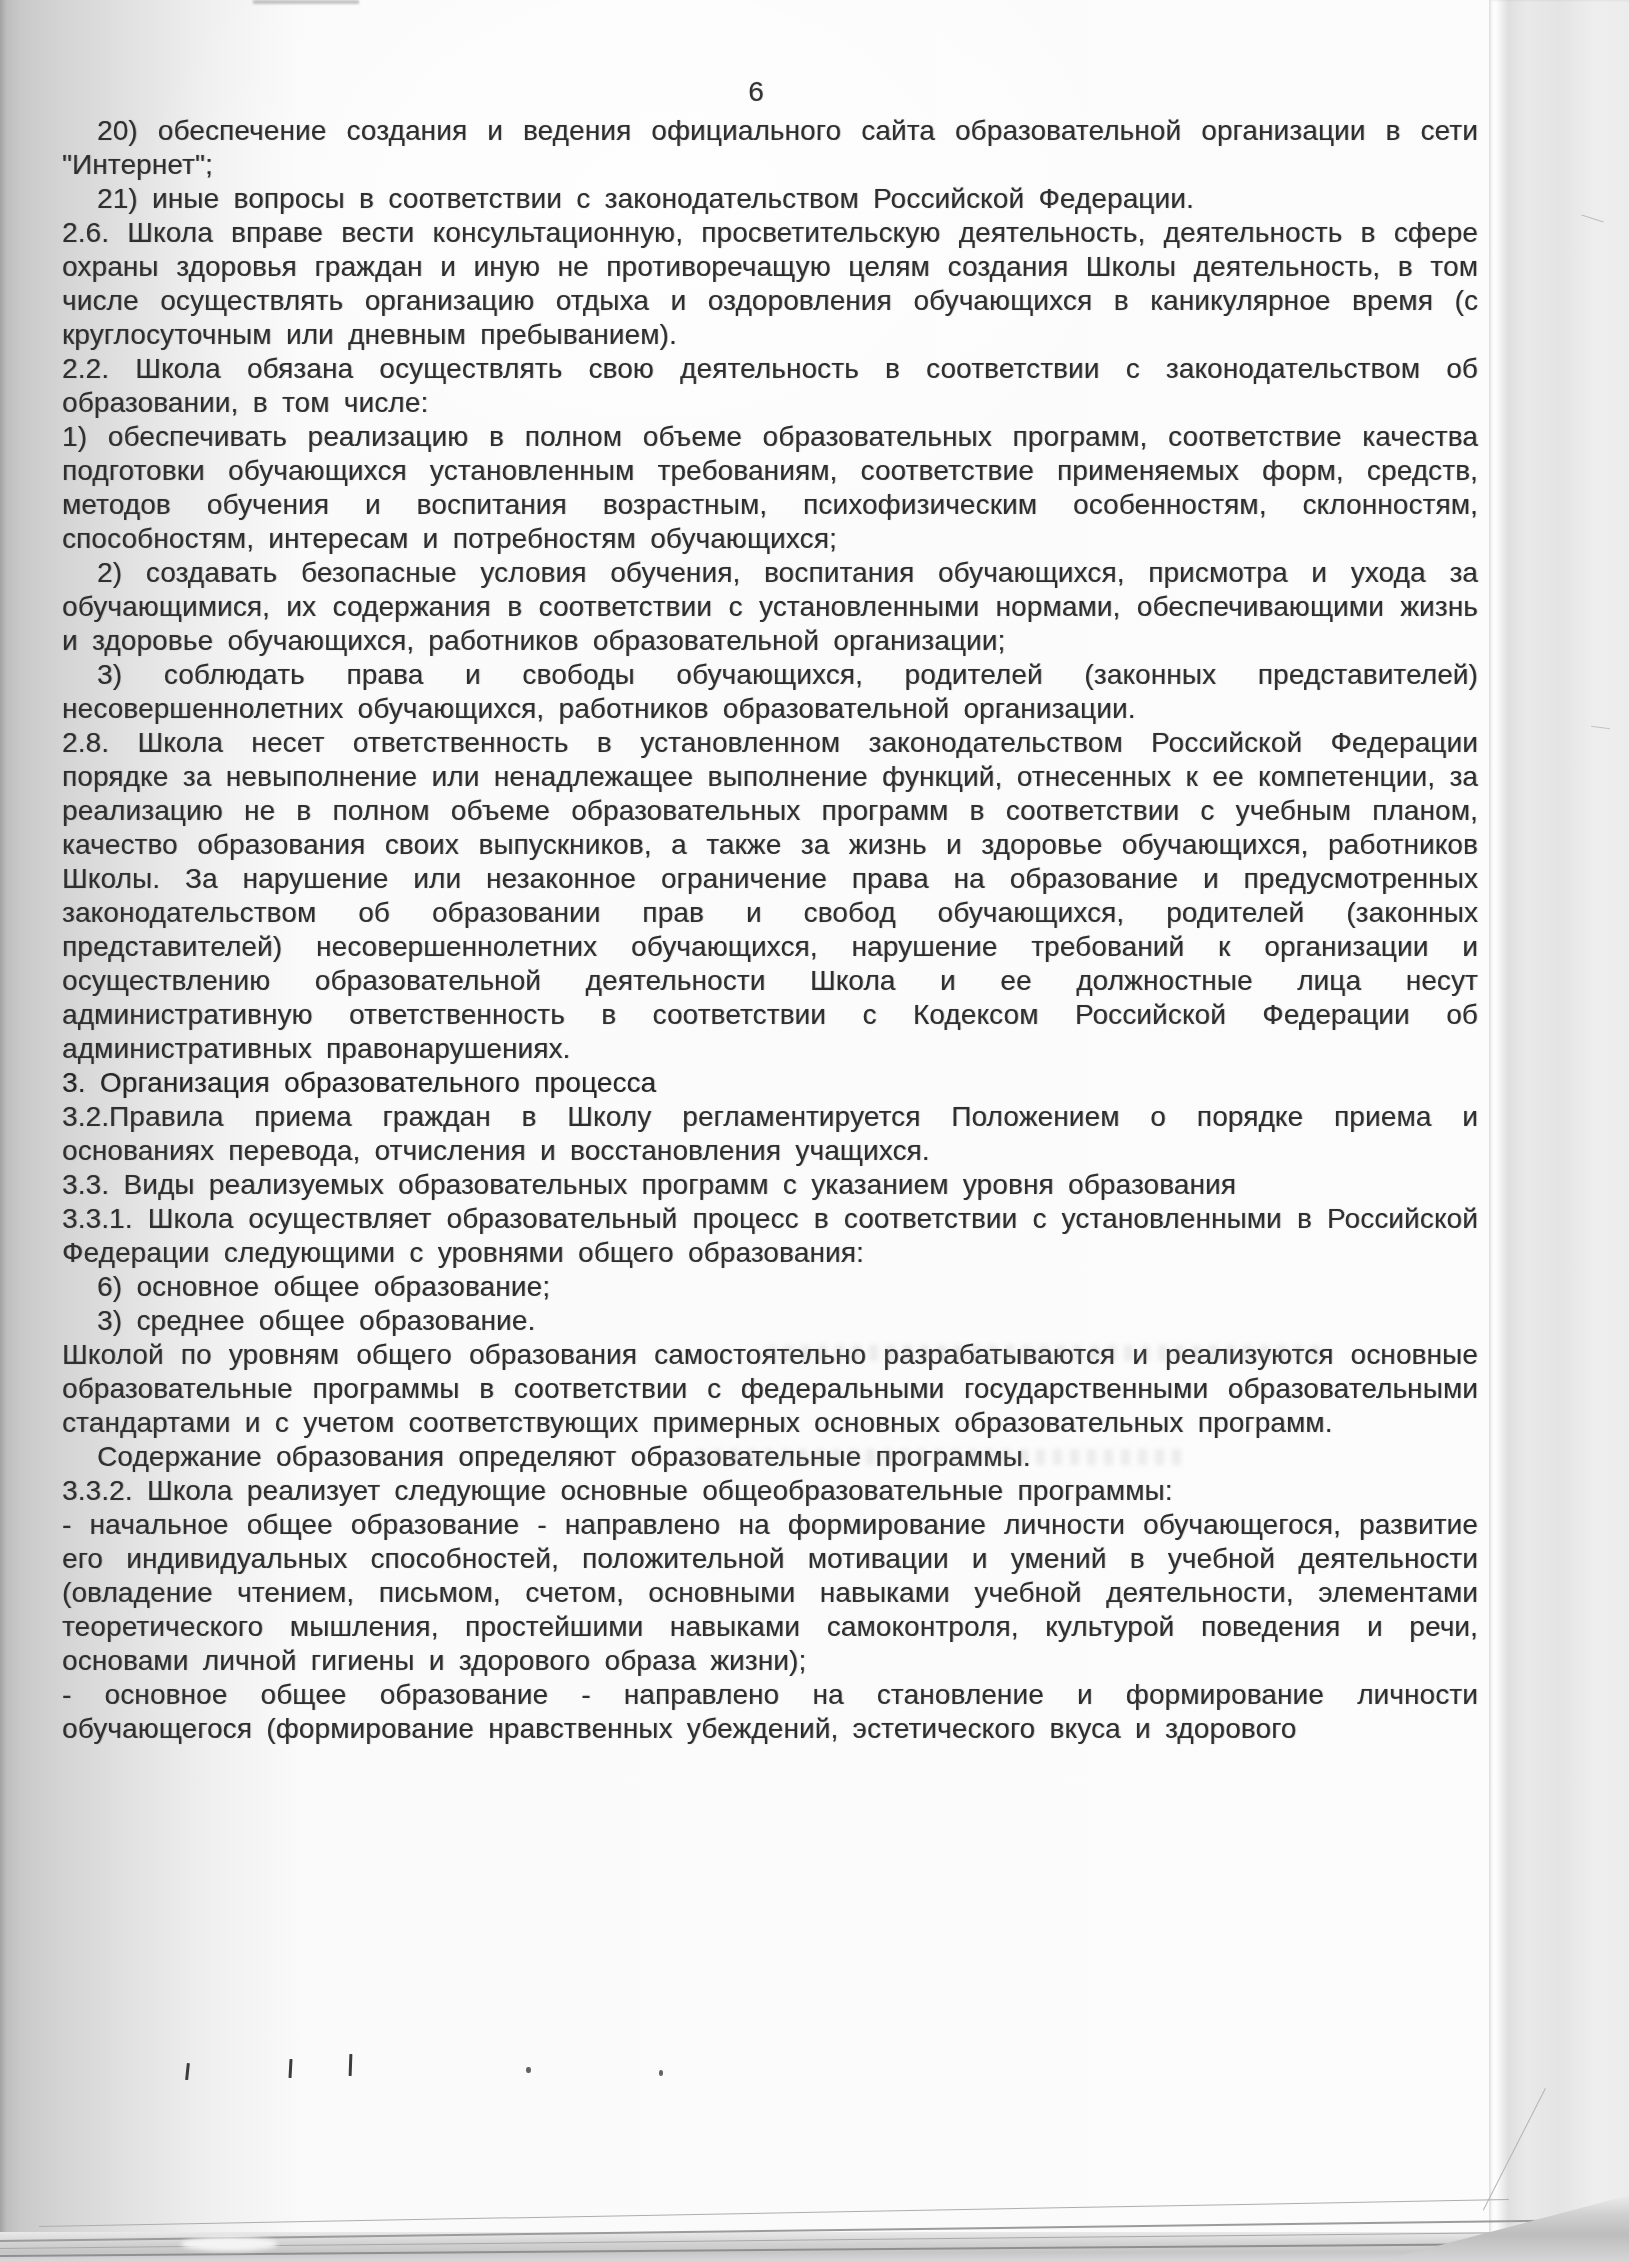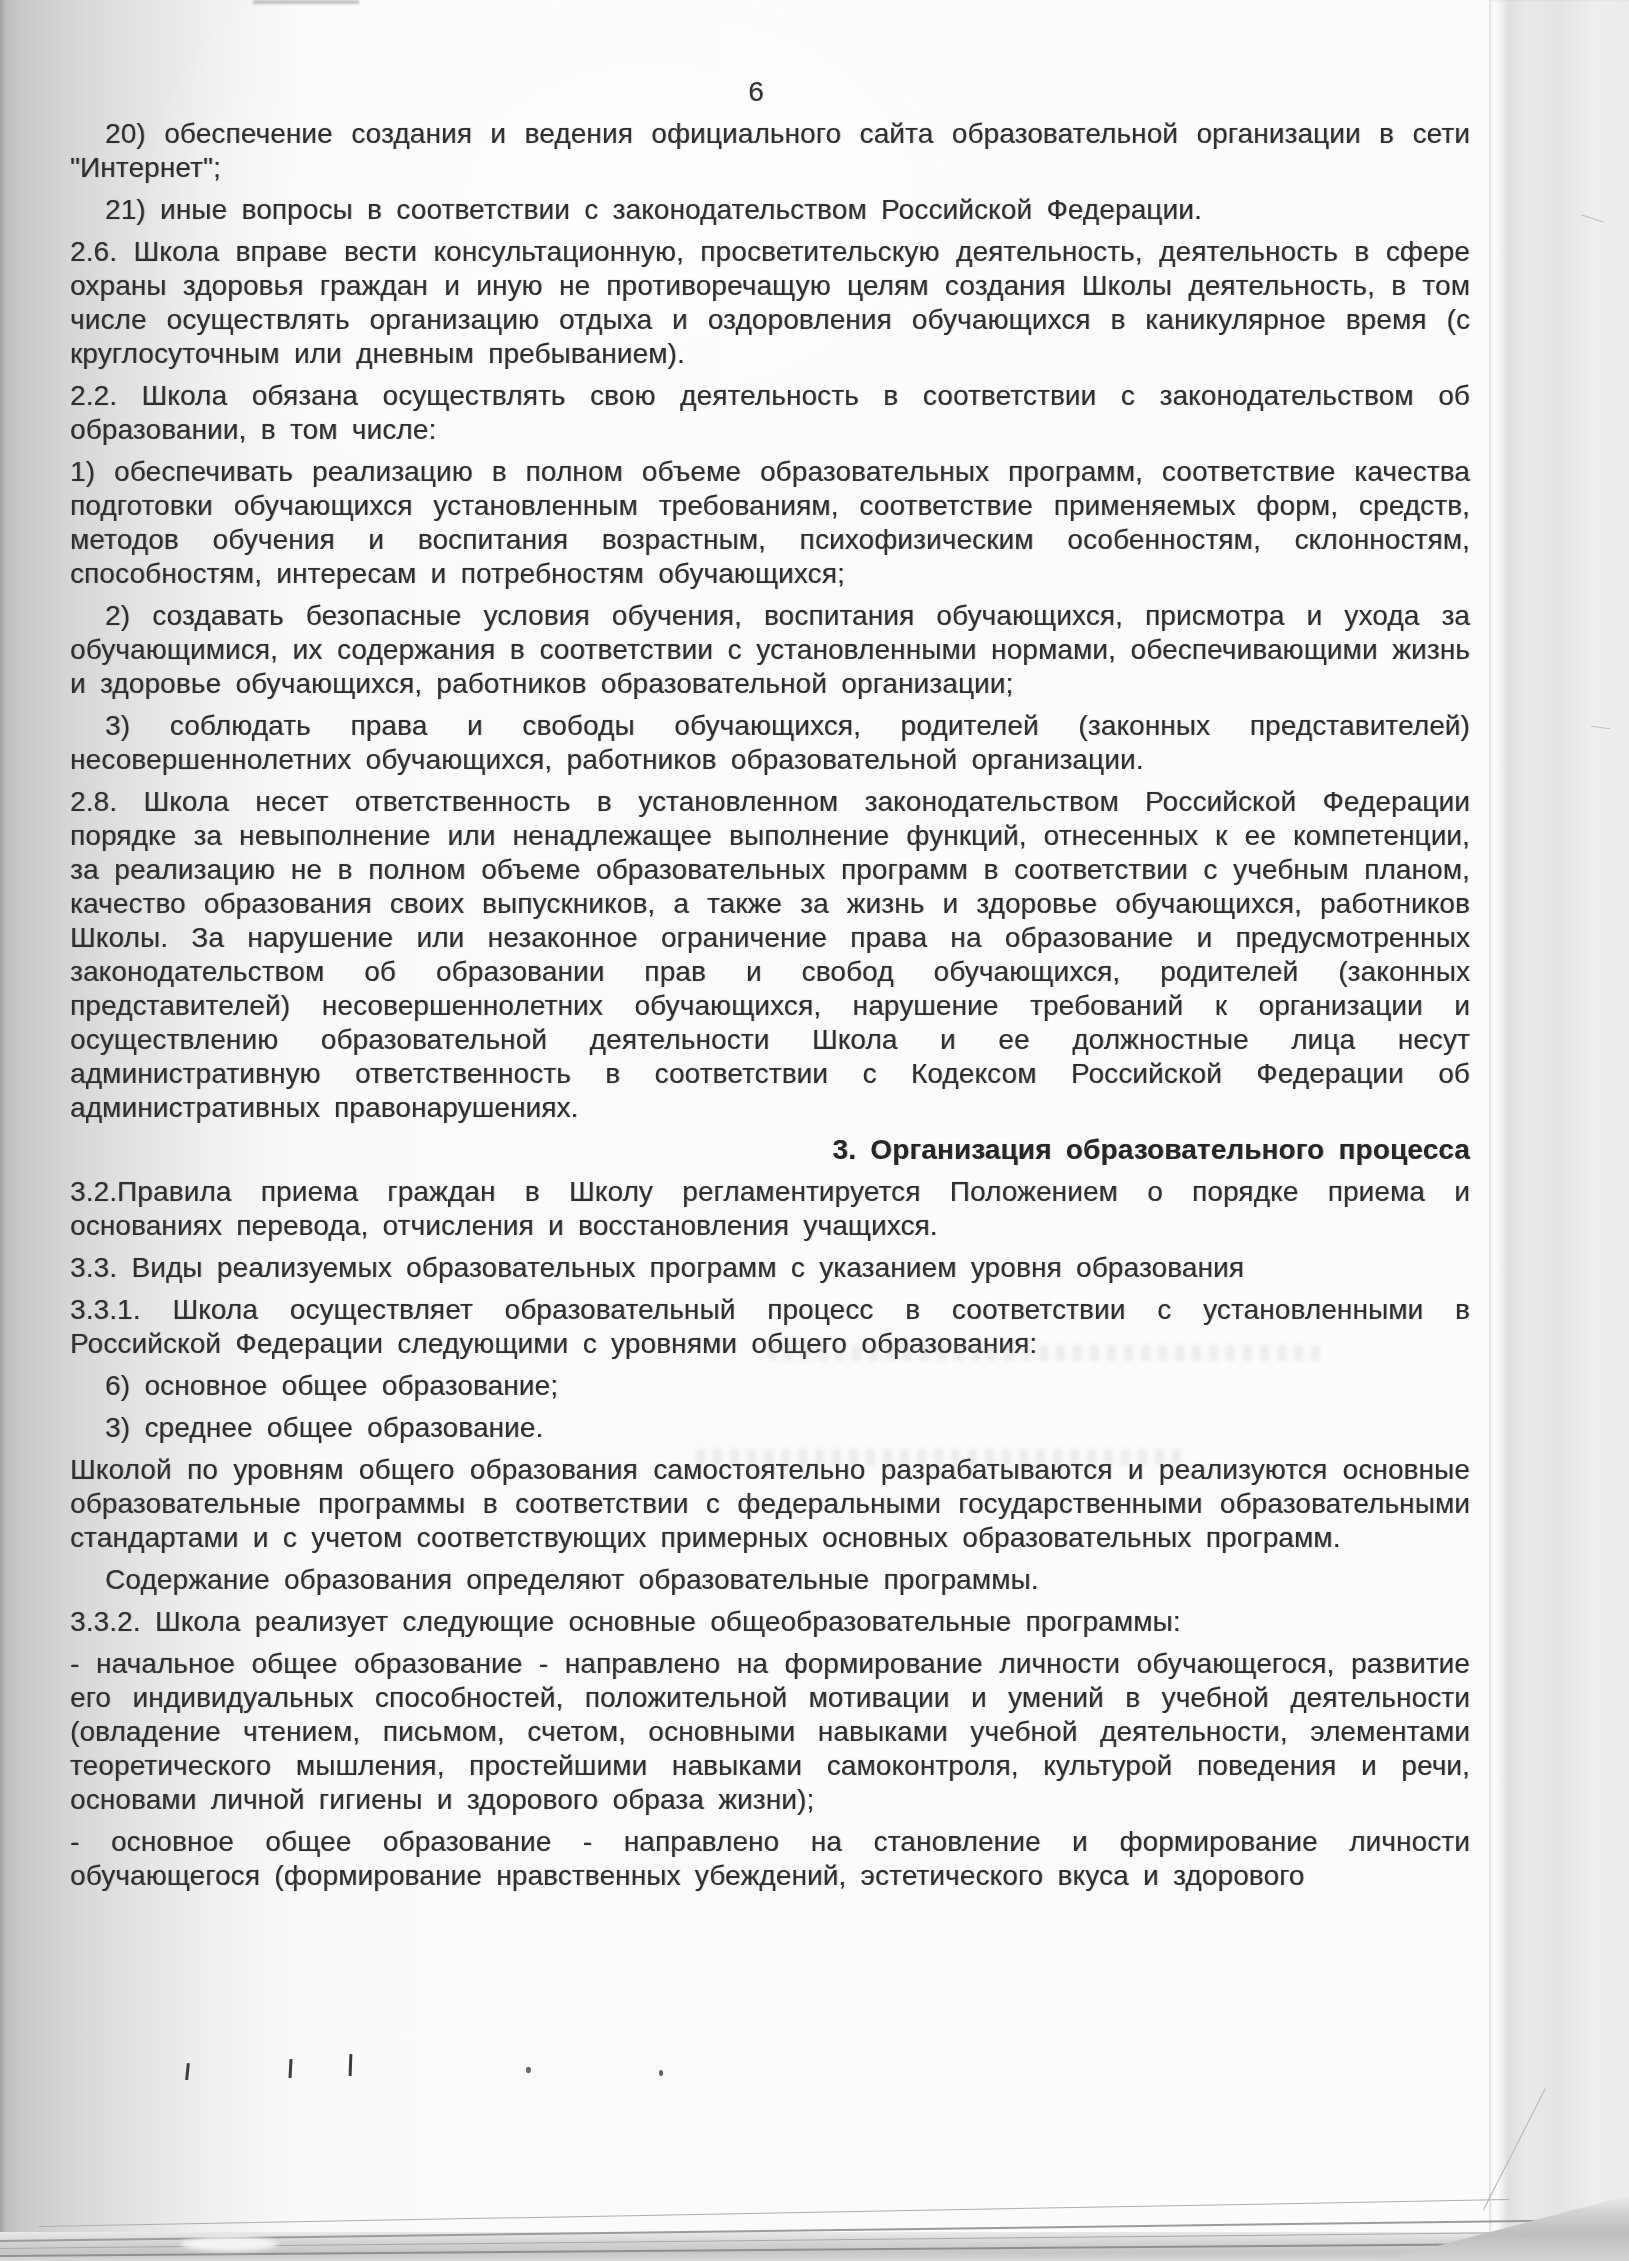--- a/index.html
+++ b/index.html
@@ -39,24 +39,24 @@
     left:62px;top:75px;width:1416px;
     color:#2f2f2f;
     font-size:28px;line-height:34px;
     letter-spacing:0.1px;word-spacing:6.4px;
     text-shadow:0.7px 0 1px rgba(45,45,45,.42);
   }
   .page-num{
     display:block;text-align:center;transform:translateX(-14px);
     margin:0 0 5.2px 0;color:#333;
   }
-  .para{margin:8px;text-align:justify;}
+  .para{margin:0;text-align:justify;}
   .para.indent{text-indent:35px;}
   .para.flush{text-indent:0;}
-  .para.heading{font-weight:700;text-align:right;text-indent:0;color:#262626;}
+  .para.heading{font-weight:400;text-align:left;text-indent:0;color:#262626;}
   
   .ghost{background:repeating-linear-gradient(90deg,#8a8a8a 0 9px,transparent 9px 17px);
          opacity:.13;filter:blur(1.9px);border-radius:5.2px;}
   .ghost1{left:767px;top:1345px;width:555px;height:15.5px;}
   .ghost2{left:696px;top:1449px;width:490px;height:15.5px;}
   
   .speck{background:#3d3d3d;border-radius:0.6px;}
   .sp1{left:186px;top:2063px;width:2.6px;height:17px;transform:rotate(6deg);}
   .sp2{left:289px;top:2059px;width:2.6px;height:19.3px;transform:rotate(3deg);}
   .sp3{left:349px;top:2054px;width:2.6px;height:22px;transform:rotate(2deg);}

